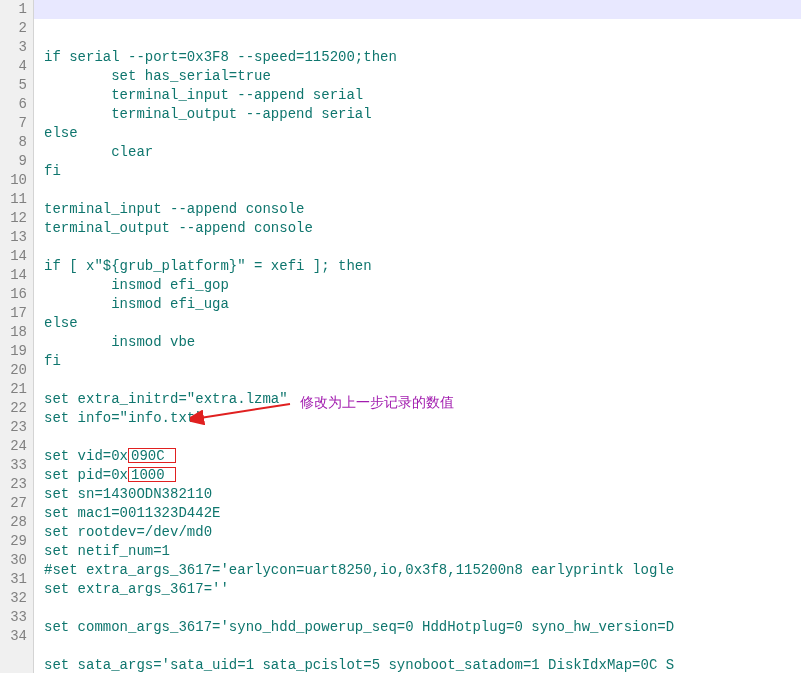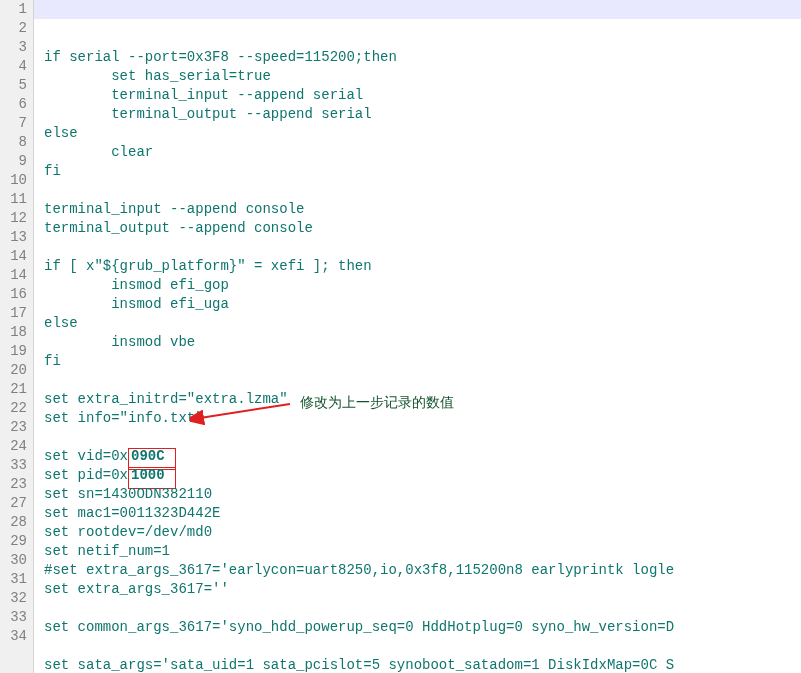--- a/index.html
+++ b/index.html
@@ -48,26 +48,25 @@
     right: 0;
     height: 19px;
     background: #e8e8ff;
     z-index: -1;
   }
   .red-box {
     border: 1.5px solid #e02020;
     padding: 0 2px;
     display: inline-block;
     line-height: 15px;
-    height: 22px;
-    font-weight: bold;
+    height: 15px;
   }
   .annotation {
     position: absolute;
-    color: #14532d;
+    color: #a21caf;
     font-family: "Microsoft YaHei", sans-serif;
     font-size: 14px;
     line-height: 20px;
     pointer-events: none;
   }
   .arrow-svg {
     position: absolute;
     pointer-events: none;
   }
 </style>

